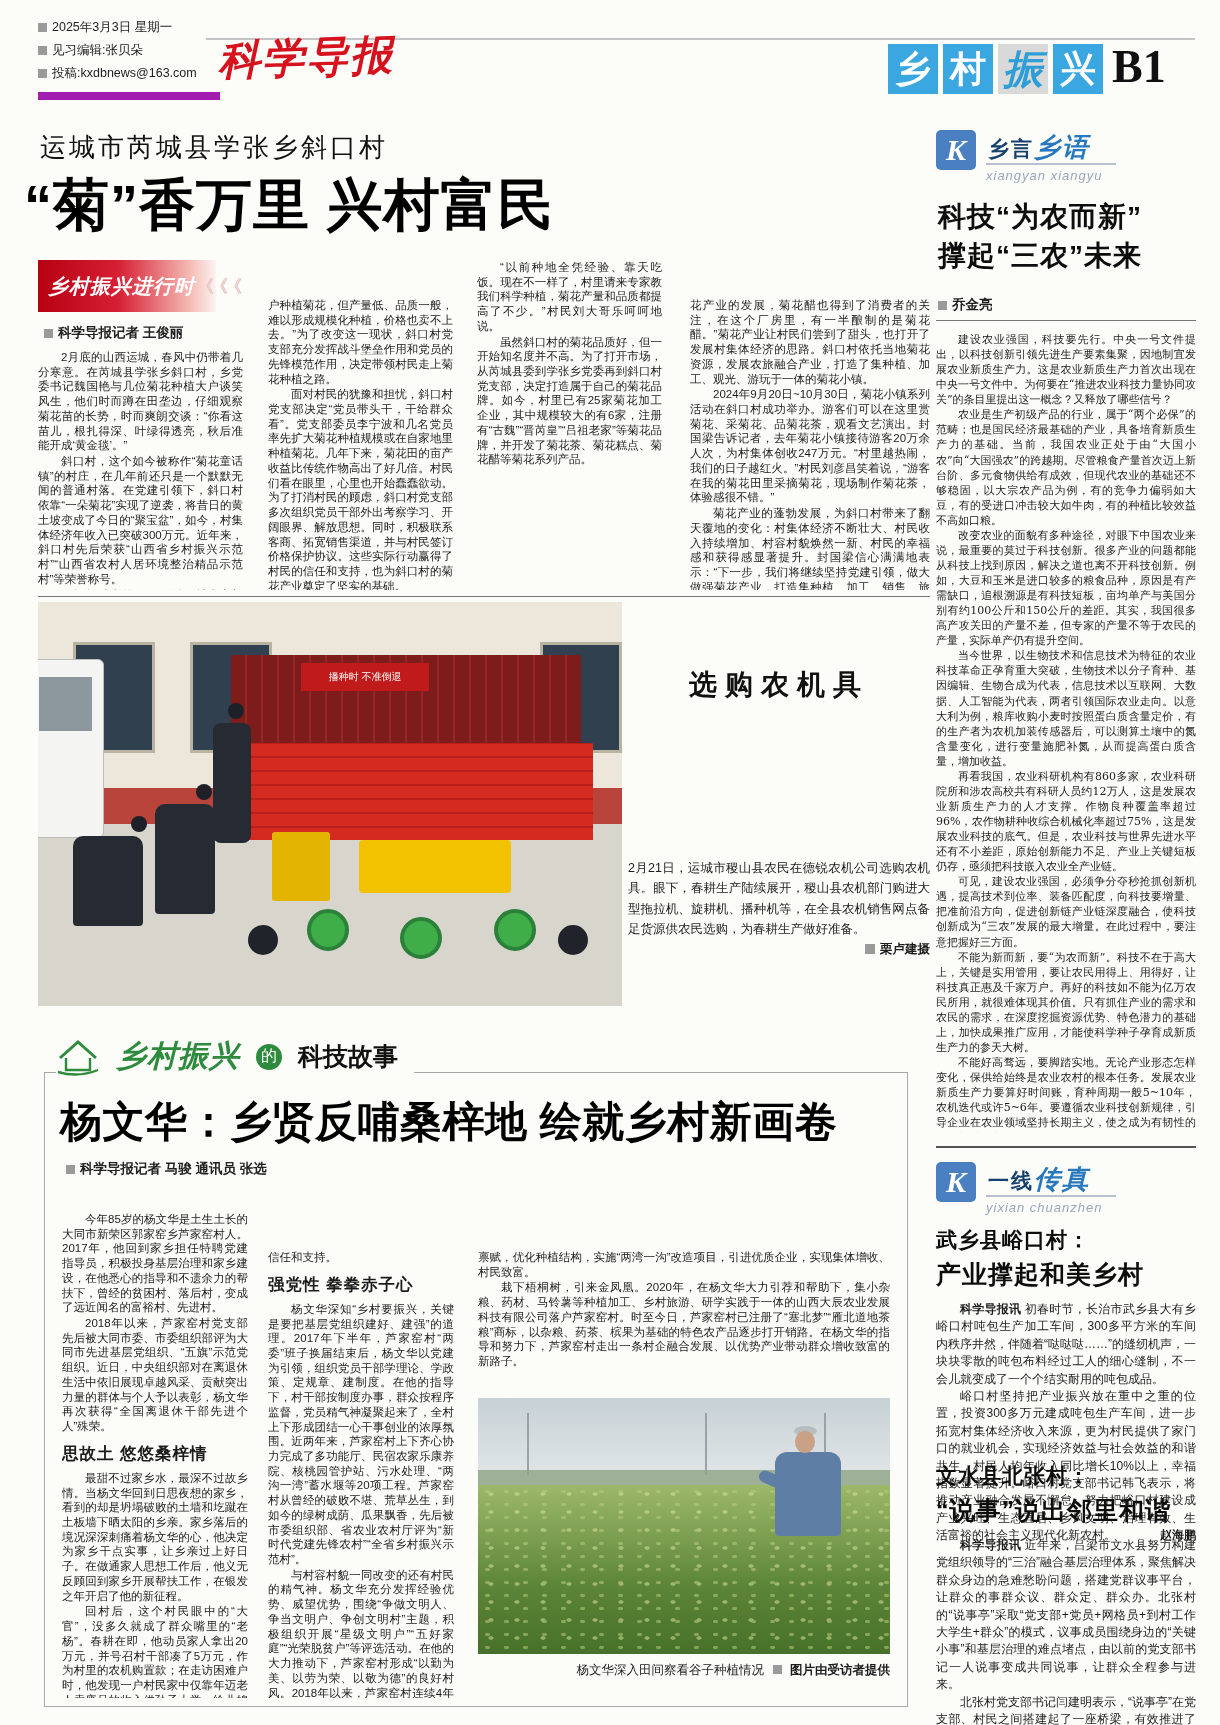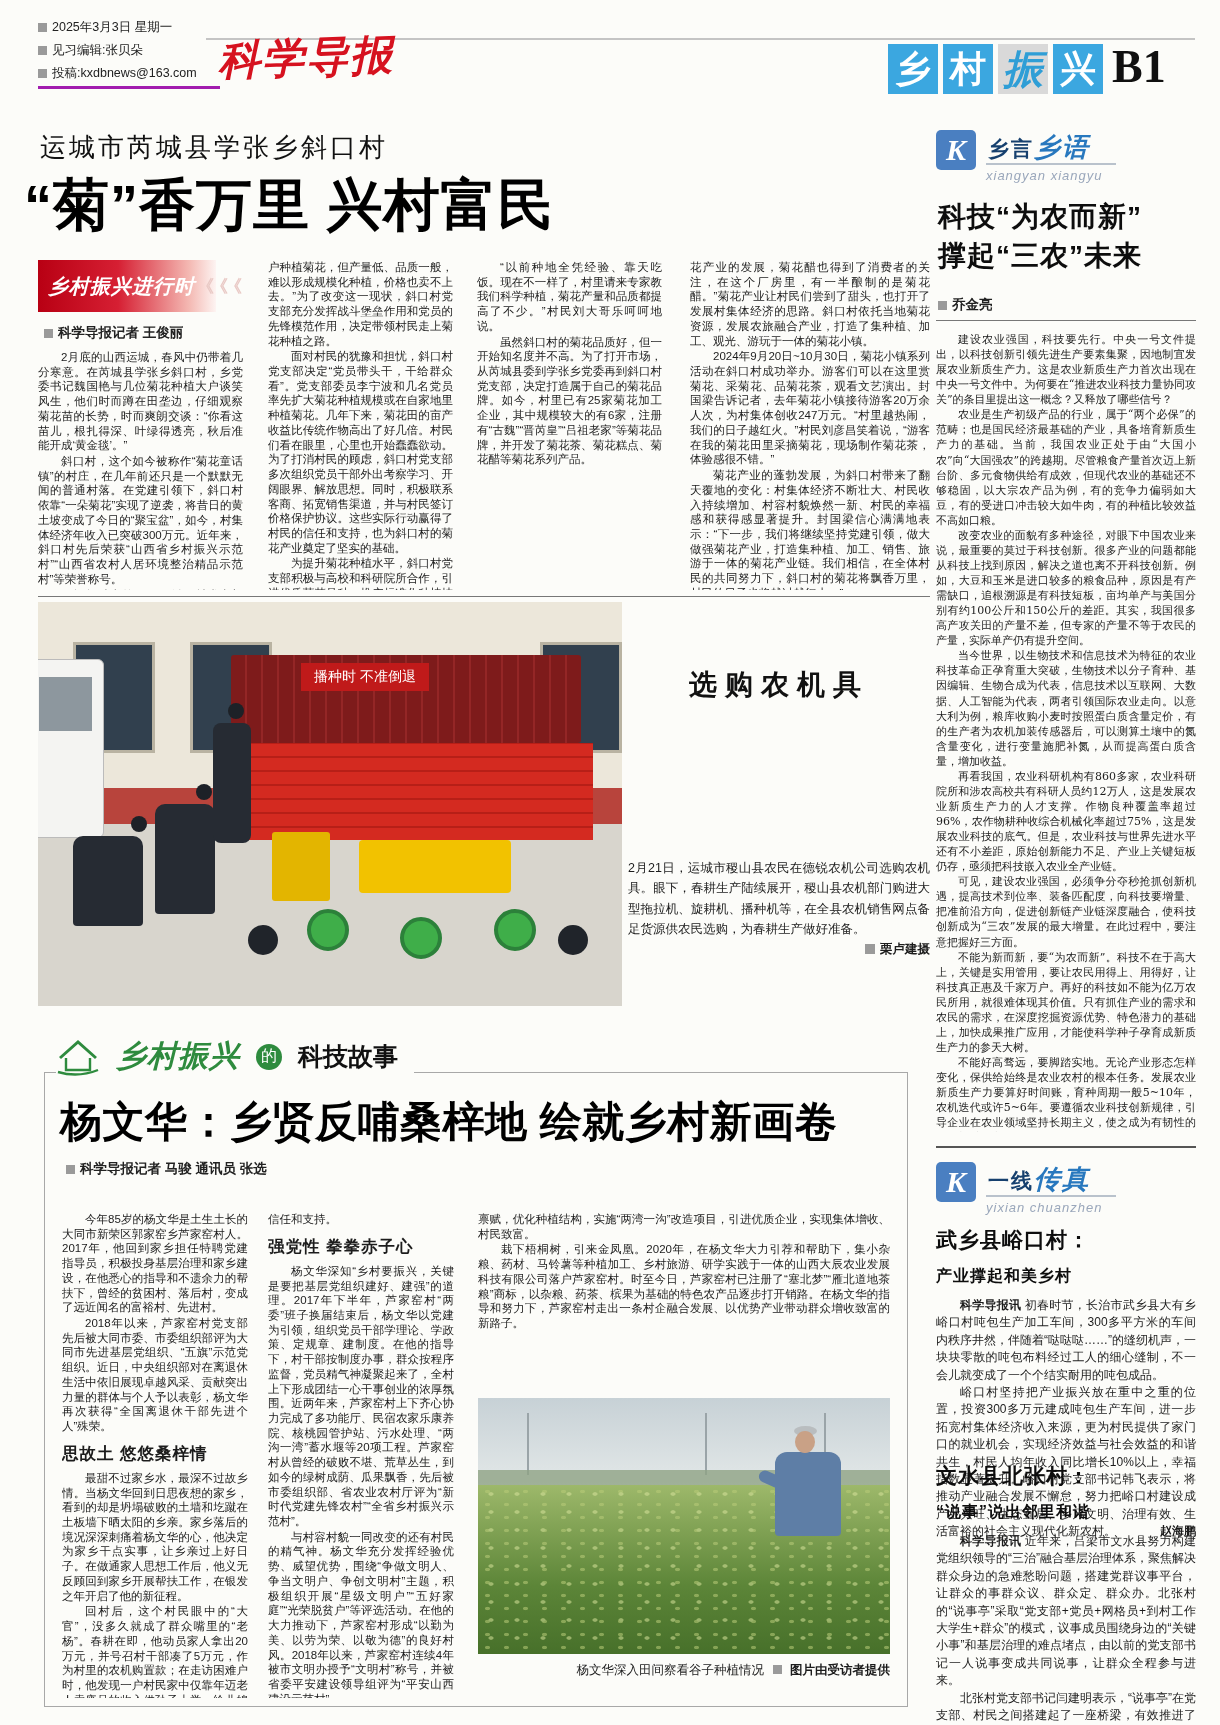--- a/index.html
+++ b/index.html
@@ -1,21 +1,21 @@
 <!DOCTYPE html>
 <html><head>
 <meta charset="utf-8">
 <style>
   html,body{margin:0;padding:0;}
   body{width:1220px;height:1725px;position:relative;background:#fcfcf9;
        font-family:"Liberation Sans","DejaVu Sans",sans-serif;color:#1c1c1c;overflow:hidden;}
   .abs{position:absolute;}
 
   
-  .hdr-info{left:38px;top:16px;width:182px;border-bottom:3px solid #a21caf;padding-bottom:1px;}
+  .hdr-info{left:38px;top:16px;width:182px;border-bottom:8px solid #a21caf;padding-bottom:7px;}
   .hdr-info .row{display:flex;align-items:center;font-size:12.5px;line-height:1.85;color:#222;white-space:nowrap;}
   .sq{display:inline-block;width:9px;height:9px;background:#9a9a9a;margin-right:5px;flex:0 0 auto;}
   .masthead{left:218px;top:30px;font-size:42px;font-weight:bold;font-style:italic;
             color:#d6121f;font-family:"DejaVu Serif","Liberation Serif",serif;
             transform:rotate(-2deg);letter-spacing:2px;}
   .toprule{left:206px;top:38px;width:989px;height:0;border-top:2px solid #c4c4c4;}
   .banner{left:888px;top:44px;display:flex;align-items:flex-end;gap:5px;}
   .banner .blk{width:50px;height:50px;background:#3ba7e0;color:#fff;font-size:36px;font-weight:bold;
                display:flex;align-items:center;justify-content:center;}
   .banner .blk.script{background:#d9d9d9;color:#2f9ed6;font-style:italic;
@@ -28,41 +28,41 @@
   .headline1{left:24px;top:168px;font-size:56px;font-weight:bold;color:#000;letter-spacing:1px;white-space:nowrap;}
   .badge-red{left:38px;top:260px;width:178px;height:52px;
              background:linear-gradient(90deg,#b80013 0%,#d61f33 45%,#f4b9b3 85%,#fdf4f2 100%);
              display:flex;align-items:center;padding-left:10px;box-sizing:border-box;}
   .badge-red .t{color:#fff;font-weight:bold;font-style:italic;font-size:20px;letter-spacing:1px;white-space:nowrap;}
   .badge-red .chev{color:#e9c9c5;font-size:17px;font-weight:bold;margin-left:2px;letter-spacing:-3px;}
   .byline{font-size:13.5px;font-weight:bold;color:#222;display:flex;align-items:center;white-space:nowrap;}
   .byline1{left:44px;top:324px;}
   .cols{font-size:11.5px;line-height:1.28;overflow:hidden;}
   .cols p{margin:0 0 1px 0;text-indent:2em;text-align:justify;}
-  .cols p.cont{text-indent:0;}
+  .cols p.cont{text-indent:0;margin-top:38px;}
   .cols h3.subhead{margin:9px 0 7px 0;font-size:16.5px;font-weight:bold;text-indent:0;letter-spacing:1px;}
   .c1{left:38px;top:350px;width:205px;height:240px;}
   .c2{left:268px;top:260px;width:185px;height:330px;}
   .c3{left:477px;top:260px;width:185px;height:330px;}
   .c4{left:690px;top:260px;width:240px;height:330px;}
   .rule-h{height:0;border-top:1.5px solid #777;}
   .rule-photo{left:38px;top:596px;width:892px;}
 
   
   .photo1{left:38px;top:602px;width:584px;height:404px;overflow:hidden;background:#e9e5d9;}
   .p1-wall{position:absolute;left:0;top:0;width:100%;height:46%;background:#ece7da;}
   .p1-win{position:absolute;top:10%;width:13%;height:26%;background:#31404e;border:3px solid #b9b3a2;}
   .p1-stripe{position:absolute;left:0;top:46%;width:100%;height:9%;background:#b8443c;}
   .p1-ground{position:absolute;left:0;top:55%;width:100%;height:45%;background:#d8d5cd;}
   .p1-van{position:absolute;left:-2%;top:14%;width:13%;height:44%;background:#f4f4f2;border-radius:6px;border:1px solid #bbb;}
   .p1-van .w{position:absolute;left:15%;top:10%;width:70%;height:30%;background:#8d979e;}
   .p1-hopper{position:absolute;left:33%;top:13%;width:60%;height:22%;background:#7e1b1b;
              background-image:repeating-linear-gradient(90deg,#7e1b1b 0 14px,#942626 14px 16px);border-radius:3px;}
   .p1-sign{position:absolute;left:45%;top:15%;width:22%;height:7%;background:#c01a1a;color:#fff;
-           font-size:14px;display:flex;align-items:center;justify-content:center;white-space:nowrap;overflow:hidden;}
+           font-size:10px;display:flex;align-items:center;justify-content:center;white-space:nowrap;overflow:hidden;}
   .p1-frame{position:absolute;left:30%;top:35%;width:65%;height:24%;background:#d42a20;
             background-image:repeating-linear-gradient(0deg,#d42a20 0 12px,#b71f17 12px 14px);}
   .p1-yellow{position:absolute;left:55%;top:59%;width:26%;height:13%;background:#f2c200;border-radius:4px;}
   .p1-ybox{position:absolute;left:40%;top:57%;width:10%;height:17%;background:#e3b500;border-radius:3px;}
   .p1-disc{position:absolute;width:34px;height:34px;border-radius:50%;background:#3fae49;border:4px solid #2c813a;}
   .p1-wheel{position:absolute;width:30px;height:30px;border-radius:50%;background:#20242a;}
   .p1-person{position:absolute;background:#262b33;border-radius:10px 10px 4px 4px;}
   .p1-head{position:absolute;width:16px;height:16px;border-radius:50%;background:#1d2127;}
 
   .photo1-label{left:628px;top:666px;width:302px;text-align:center;font-size:28px;font-weight:600;
@@ -118,21 +118,21 @@
   .op-headline{left:938px;top:198px;font-size:28px;font-weight:bold;line-height:1.38;color:#0d0d0d;letter-spacing:1px;}
   .byline3{left:938px;top:296px;}
   .op-rule{left:936px;top:320px;width:260px;}
   .op-body{left:936px;top:332px;width:260px;height:800px;overflow:hidden;
            font-family:"DejaVu Serif","Liberation Serif",serif;font-size:11px;line-height:1.37;}
   .op-body p{margin:0;text-indent:2em;text-align:justify;}
   .sb-div{left:936px;top:1146px;width:260px;border-top:2px solid #555;}
   .sb-badge2{left:936px;top:1162px;}
   .news{left:936px;top:1226px;width:260px;}
   .news .loc{font-size:21px;font-weight:bold;color:#0d0d0d;letter-spacing:1px;}
-  .news .ttl{font-size:16px;font-weight:bold;color:#0d0d0d;margin-top:12px;letter-spacing:1px;}
+  .news .ttl{font-size:25px;font-weight:bold;color:#0d0d0d;margin-top:4px;letter-spacing:1px;}
   .news .bd{margin-top:10px;font-size:12px;line-height:1.45;text-align:justify;}
   .news .bd p{margin:0;text-indent:2em;}
   .news .bd .lead{font-weight:bold;}
   .news .bd .nsign{float:right;font-weight:bold;}
   .news2{top:1462px;}
 </style>
 </head>
 <body>
 
 <div class="abs toprule"></div>

